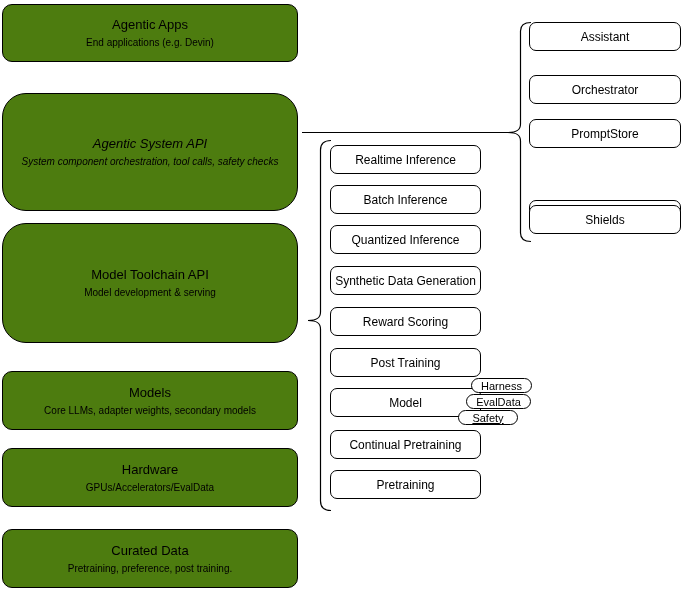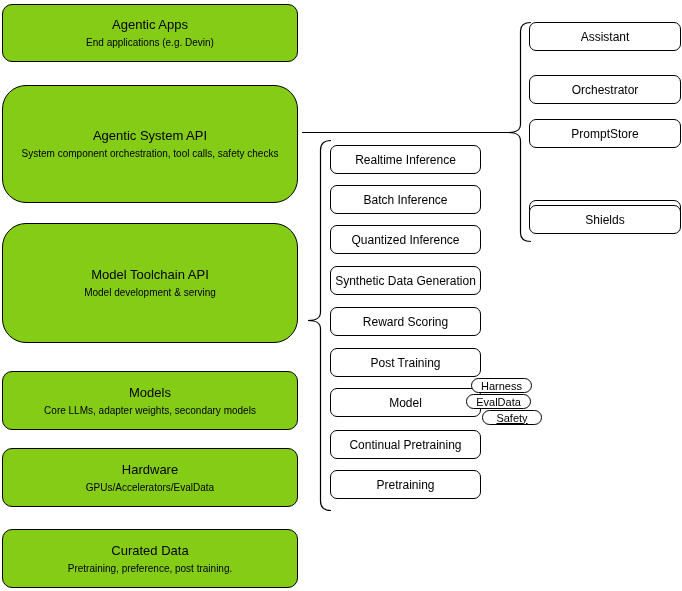--- a/index.html
+++ b/index.html
@@ -22,21 +22,21 @@
     top: 0;
     width: 682px;
     height: 591px;
     pointer-events: none;
   }
   
   .lbox {
     position: absolute;
     left: 2px;
     width: 296px;
-    background: #84cc16;
+    background: #4d7c0f;
     border: 1px solid #000000;
     box-sizing: border-box;
     display: flex;
     flex-direction: column;
     align-items: center;
     justify-content: center;
     text-align: center;
   }
   .lbox.small { border-radius: 10px; }
   .lbox.big   { border-radius: 24px; }
@@ -107,21 +107,21 @@
     <path d="M 302 132.5 L 508 132.5" stroke="#000000" stroke-width="1.2" fill="none"></path>
     <path d="M 531 22.5 C 524 22.5 520.5 25 520.5 31 L 520.5 124 C 520.5 130 517 132.5 508 132.5 C 517 132.5 520.5 135 520.5 141 L 520.5 233 C 520.5 239 524 241.5 531 241.5" stroke="#000000" stroke-width="1.2" fill="none"></path>
     <path d="M 331 140.5 C 324 140.5 320.5 143 320.5 150 L 320.5 312 C 320.5 318 317 320.5 308 320.5 C 317 320.5 320.5 323 320.5 329 L 320.5 501 C 320.5 508 324 510.5 331 510.5" stroke="#000000" stroke-width="1.2" fill="none"></path>
   </svg>
 
   <div class="lbox small" style="top:4px; height:58px;">
     <div class="box-title">Agentic Apps</div>
     <div class="box-subtitle">End applications (e.g. Devin)</div>
   </div>
 
-  <div class="lbox big" style="top:85px; height:118px;">
+  <div class="lbox big" style="top:93px; height:118px;font-style:italic;">
     <div class="box-title">Agentic System API</div>
     <div class="box-subtitle">System component orchestration, tool calls, safety checks</div>
   </div>
 
   <div class="lbox big" style="top:223px; height:120px;">
     <div class="box-title">Model Toolchain API</div>
     <div class="box-subtitle">Model development &amp; serving</div>
   </div>
 
   <div class="lbox small" style="top:371px; height:59px;">
@@ -166,21 +166,21 @@
   <div class="mbox" style="top:470px;">
     <span>Pretraining</span>
   </div>
 
   <div class="pill" style="left:471px; top:378px; width:61px; height:15px;">
     <span>Harness</span>
   </div>
   <div class="pill" style="left:466px; top:394px; width:65px; height:15px;">
     <span>EvalData</span>
   </div>
-  <div class="pill" style="left:482px; top:410px; width:60px; height:15px;text-decoration:underline;">
+  <div class="pill" style="left:458px; top:410px; width:60px; height:15px;text-decoration:underline;">
     <span>Safety</span>
   </div>
 
   <div class="rbox" style="top:22px;">
     <span>Assistant</span>
   </div>
   <div class="rbox" style="top:75px;">
     <span>Orchestrator</span>
   </div>
   <div class="rbox" style="top:119px;">

